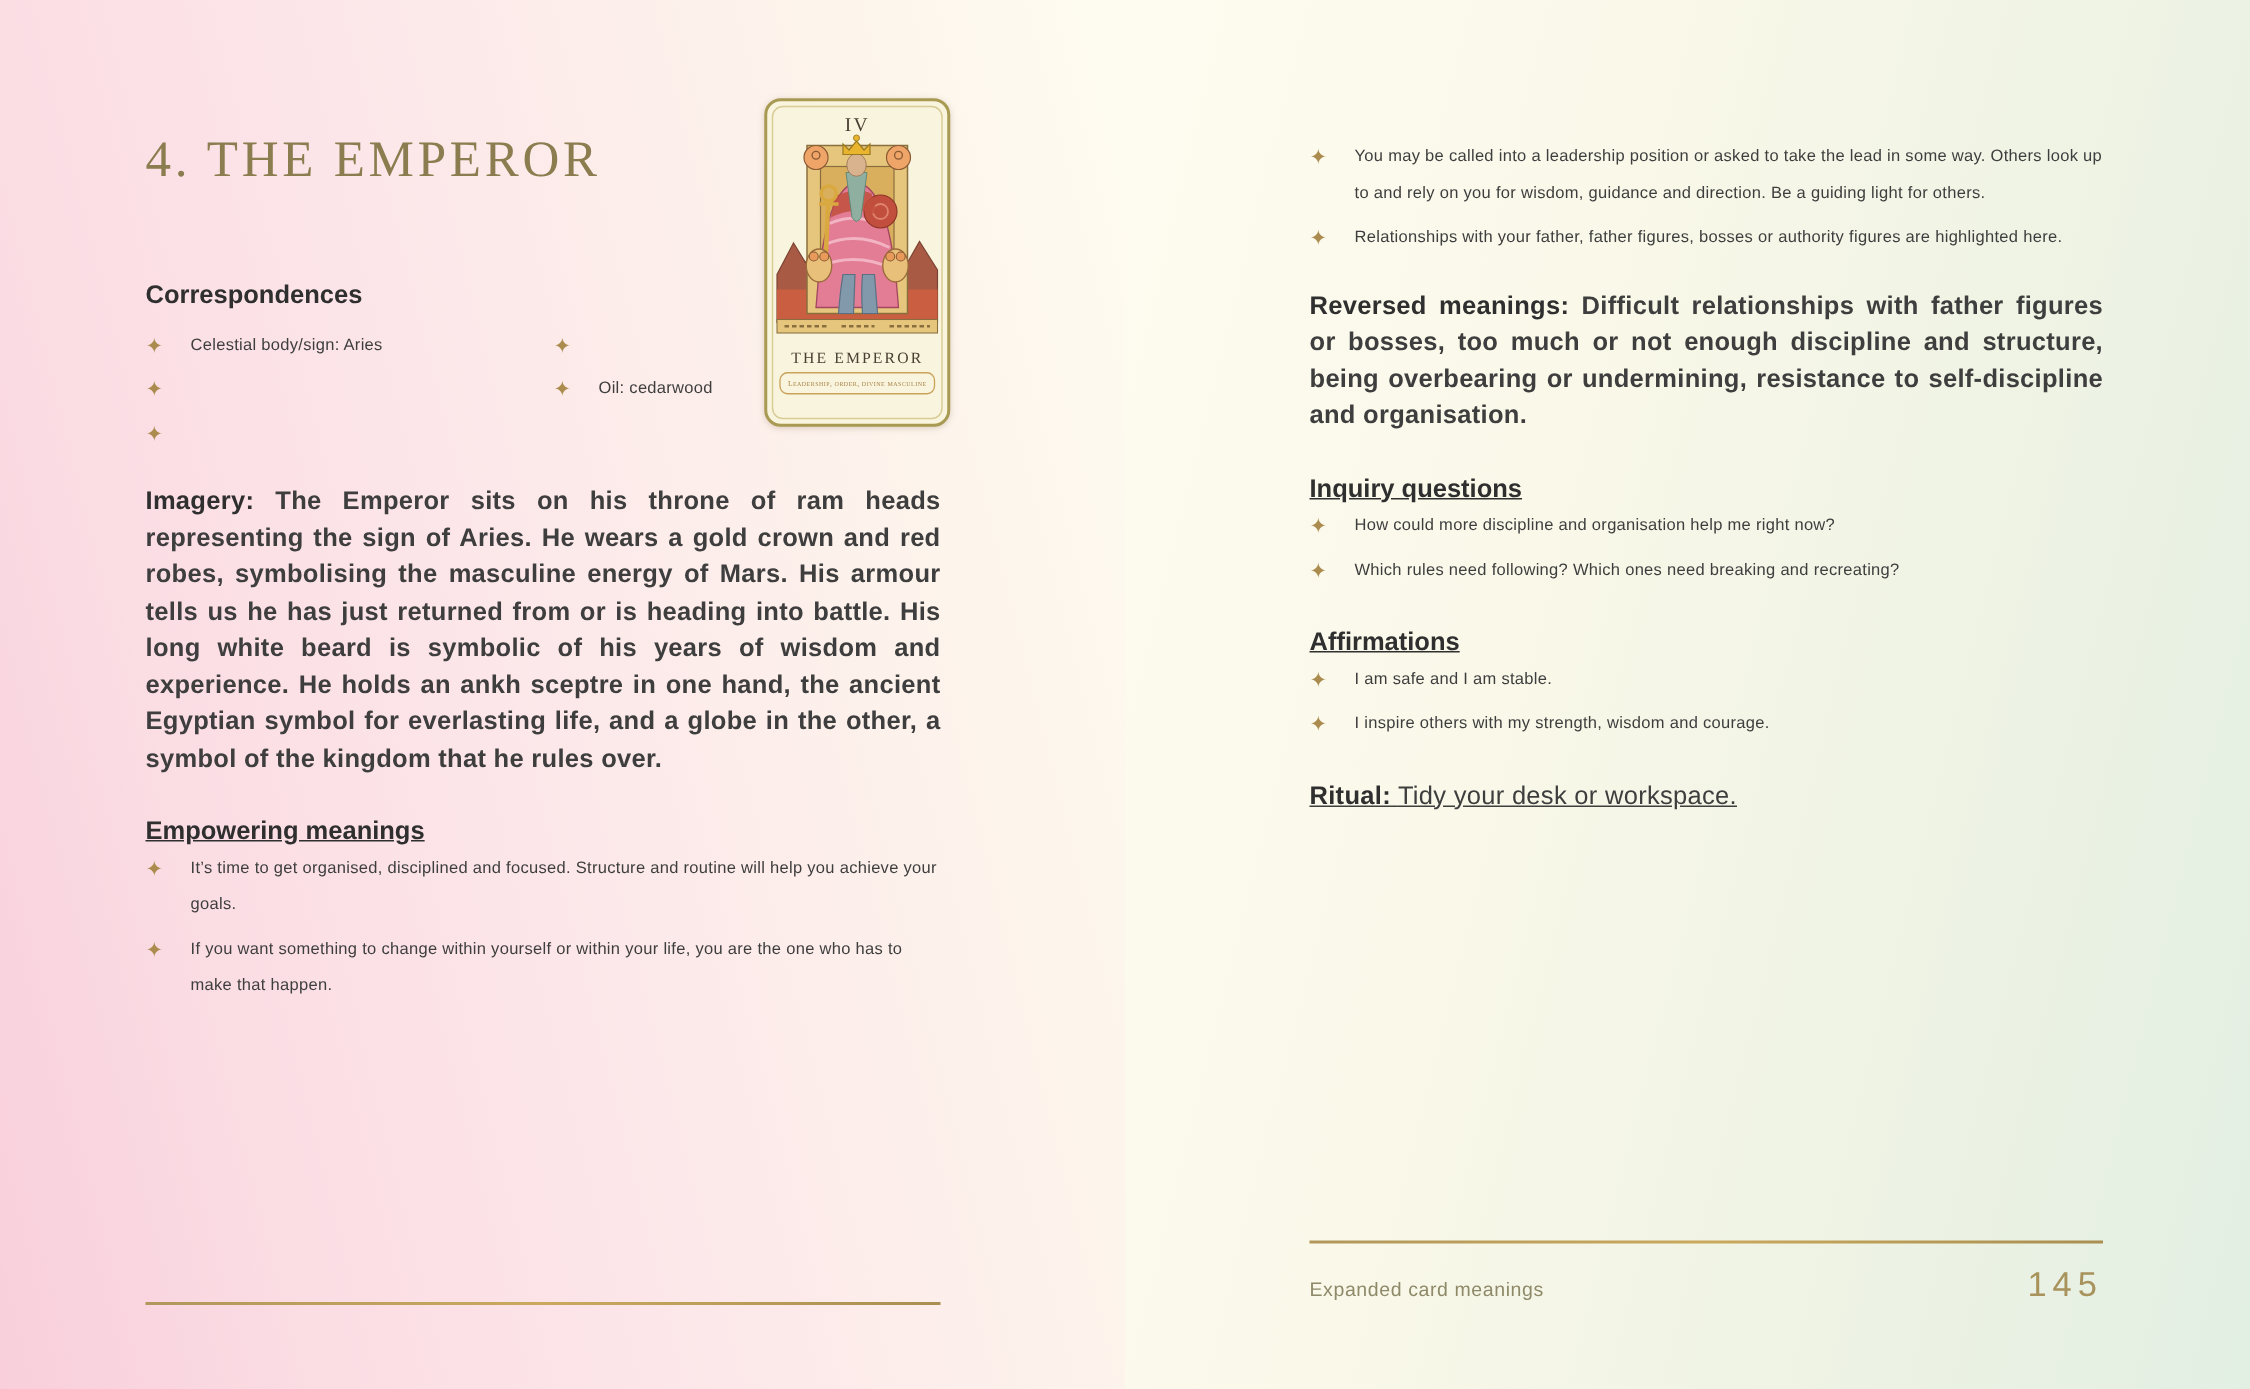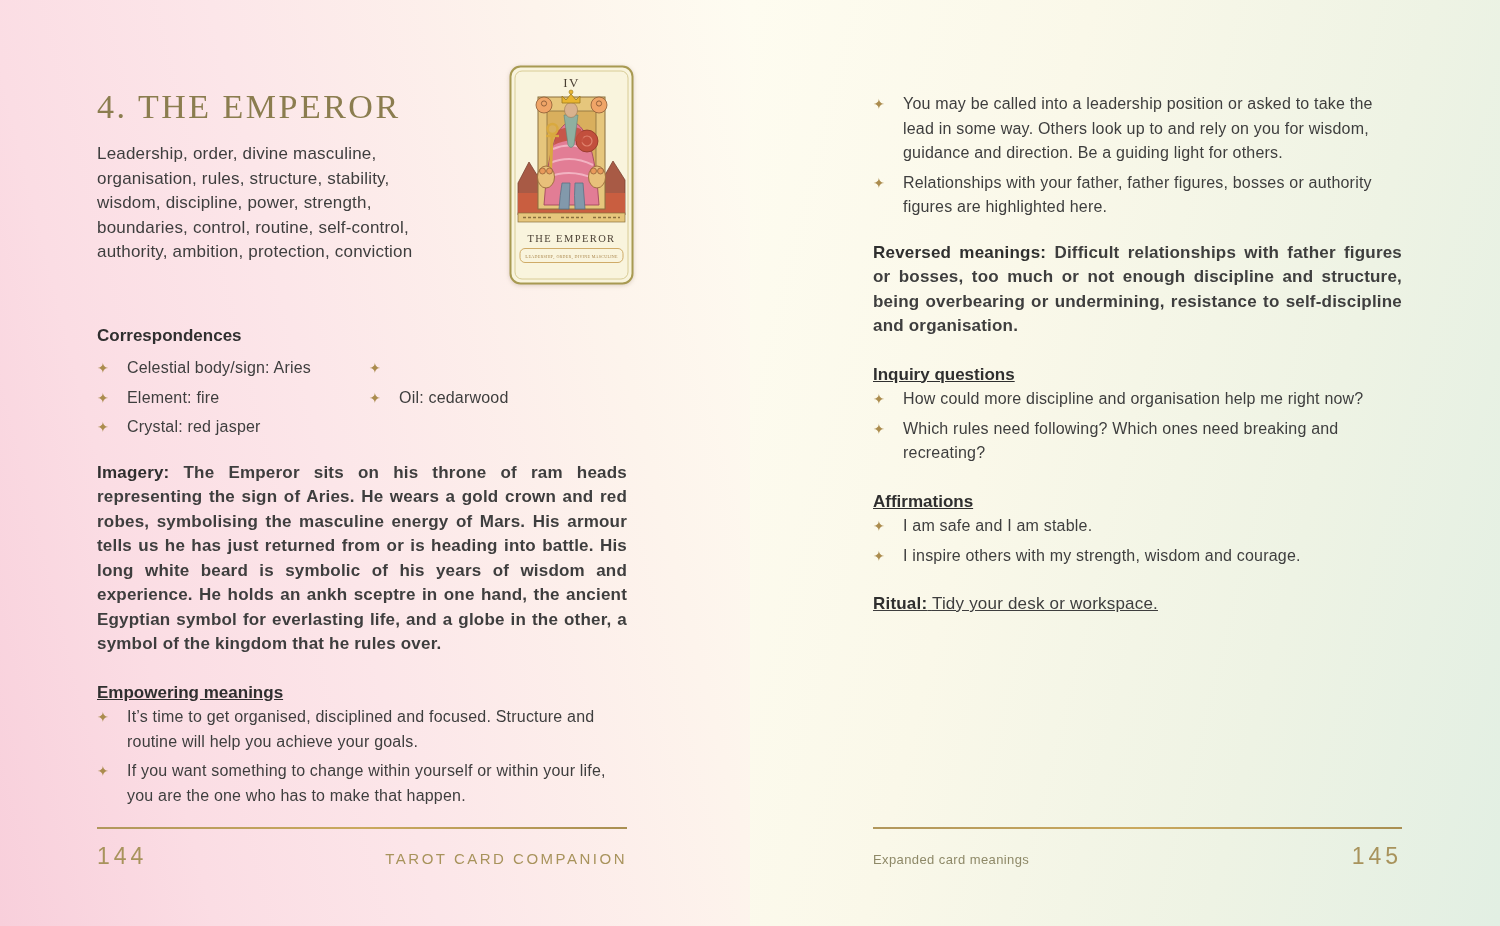--- a/index.html
+++ b/index.html
@@ -53,21 +53,21 @@
   .para strong, .section-heading { color:#2f2f2f; }
 
   
   .bullet-row { display:flex; align-items:flex-start; }
   .star {
     flex:0 0 30px;
     font-size:14px;
     line-height:24.5px;
     color:#ab8c4e;
   }
-  .bullet-text { flex:1; font-size:16px; line-height:24.5px; letter-spacing:0.2px; }
+  .bullet-text { flex:1; font-size:11px; line-height:24.5px; letter-spacing:0.2px; }
 
   .corr-grid {
     margin-top:8px;
     display:grid;
     grid-template-columns:272px 1fr;
     row-gap:5px;
   }
 
   .mt-40 { margin-top:59px; }
   .mt-26 { margin-top:24px;text-decoration:underline; }
@@ -108,21 +108,20 @@
 </head>
 <body>
 
 <div class="spread">
 
   <section class="page page-left">
     <div class="content-left">
 
       <h1 class="title">4. THE EMPEROR</h1>
 
-      <p class="keywords para">Leadership, order, divine masculine, organisation, rules, structure, stability, wisdom, discipline, power, strength, boundaries, control, routine, self-control, authority, ambition, protection, conviction</p>
 
       <figure class="card-figure">
         <svg viewBox="0 0 125 220" xmlns="http://www.w3.org/2000/svg">
           <rect x="1.5" y="1.5" width="122" height="217" rx="10" fill="#f9f4dd" stroke="#a89a52" stroke-width="2"></rect>
           <rect x="6" y="6" width="113" height="208" rx="7" fill="none" stroke="#d8cc96" stroke-width="1"></rect>
 
           <text x="62.5" y="22" text-anchor="middle" font-family="Liberation Serif, serif" font-size="13" letter-spacing="1.5" fill="#4a3f33">IV</text>
 
           <g>
 
@@ -187,29 +186,27 @@
       <div class="corr-grid">
         <div class="bullet-row">
           <span class="star">✦</span>
           <span class="bullet-text">Celestial body/sign: Aries</span>
         </div>
         <div class="bullet-row">
           <span class="star">✦</span>
         </div>
         <div class="bullet-row">
           <span class="star">✦</span>
-          <span class="bullet-text">Element: fire</span>
         </div>
         <div class="bullet-row">
           <span class="star">✦</span>
           <span class="bullet-text">Oil: cedarwood</span>
         </div>
         <div class="bullet-row">
           <span class="star">✦</span>
-          <span class="bullet-text">Crystal: red jasper</span>
         </div>
       </div>
 
       <p class="para justify mt-22"><strong>Imagery:</strong> <span>The Emperor sits on his throne of ram heads representing the sign of Aries. He wears a gold crown and red robes, symbolising the masculine energy of Mars. His armour tells us he has just returned from or is heading into battle. His long white beard is symbolic of his years of wisdom and experience. He holds an ankh sceptre in one hand, the ancient Egyptian symbol for everlasting life, and a globe in the other, a symbol of the kingdom that he rules over.</span></p>
 
       <h2 class="section-heading mt-26">Empowering meanings</h2>
 
       <div class="gap-10">
         <div class="bullet-row">
           <span class="star">✦</span>
@@ -217,24 +214,20 @@
         </div>
         <div class="bullet-row">
           <span class="star">✦</span>
           <span class="bullet-text">If you want something to change within yourself or within your life, you are the one who has to make that happen.</span>
         </div>
       </div>
     </div>
 
     <footer class="page-footer footer-left">
       <div class="footer-rule"></div>
-      <div class="footer-row">
-        <span class="page-number">144</span>
-        <span class="book-title">TAROT CARD COMPANION</span>
-      </div>
     </footer>
   </section>
 
   <section class="page page-right">
     <div class="content-right">
 
       <div class="gap-10">
         <div class="bullet-row">
           <span class="star">✦</span>
           <span class="bullet-text">You may be called into a leadership position or asked to take the lead in some way. Others look up to and rely on you for wisdom, guidance and direction. Be a guiding light for others.</span>

